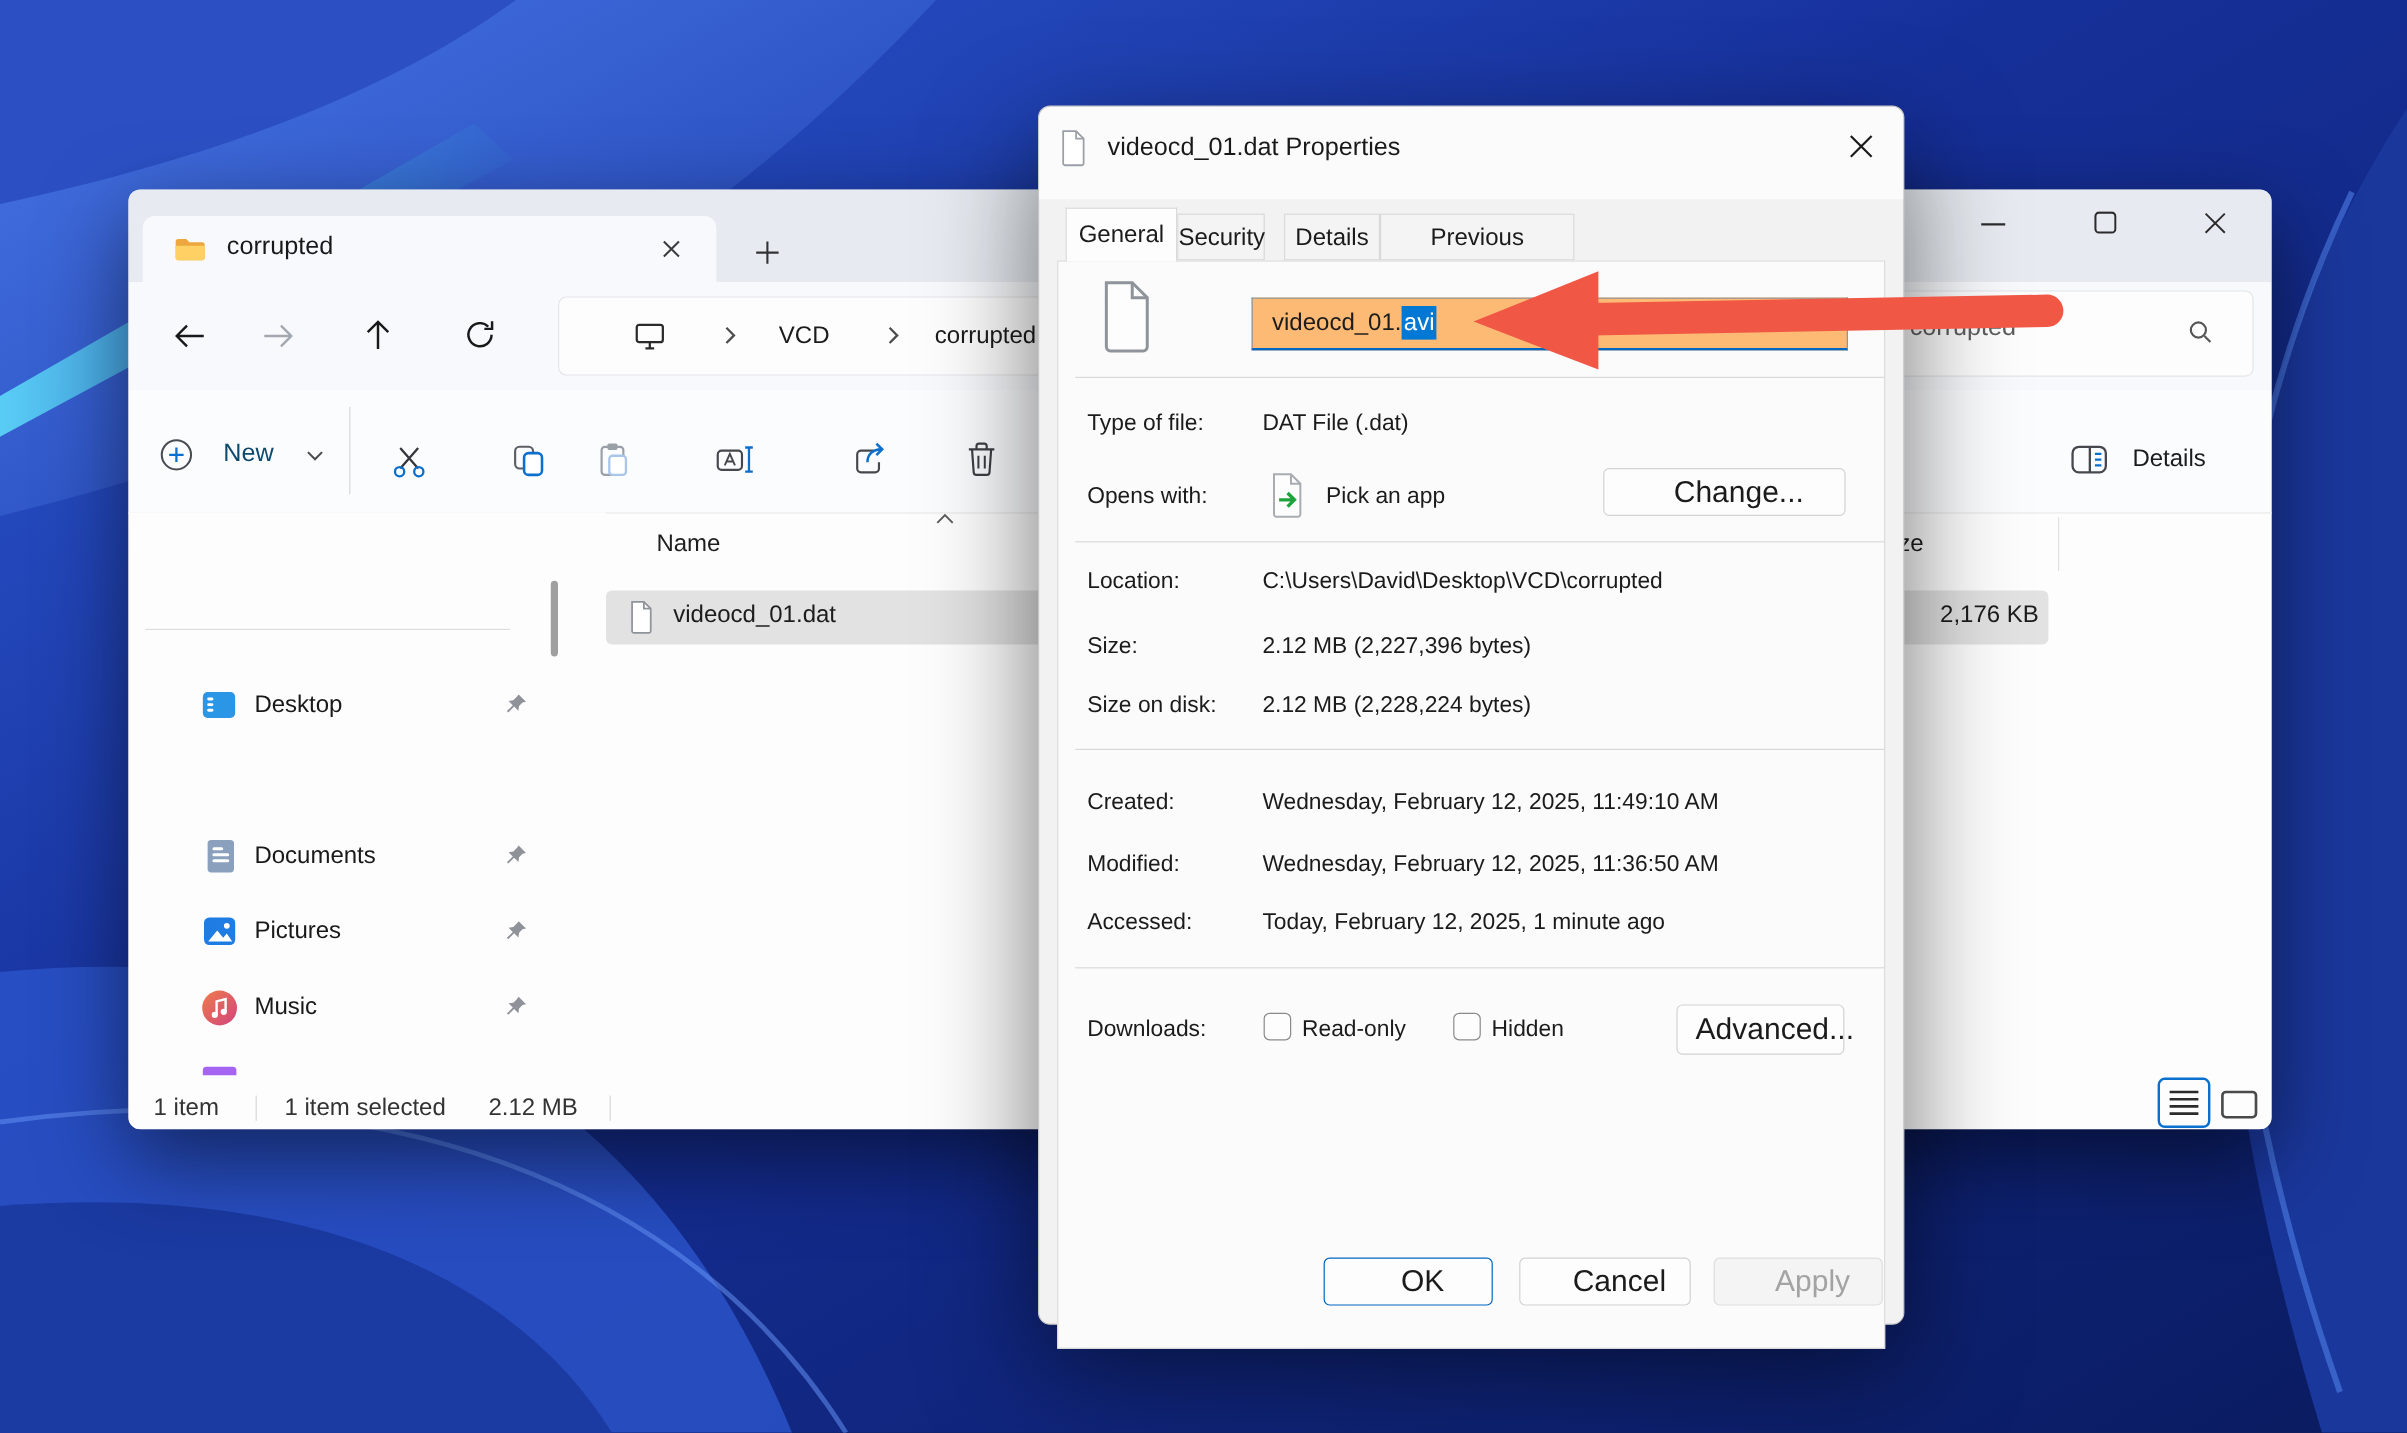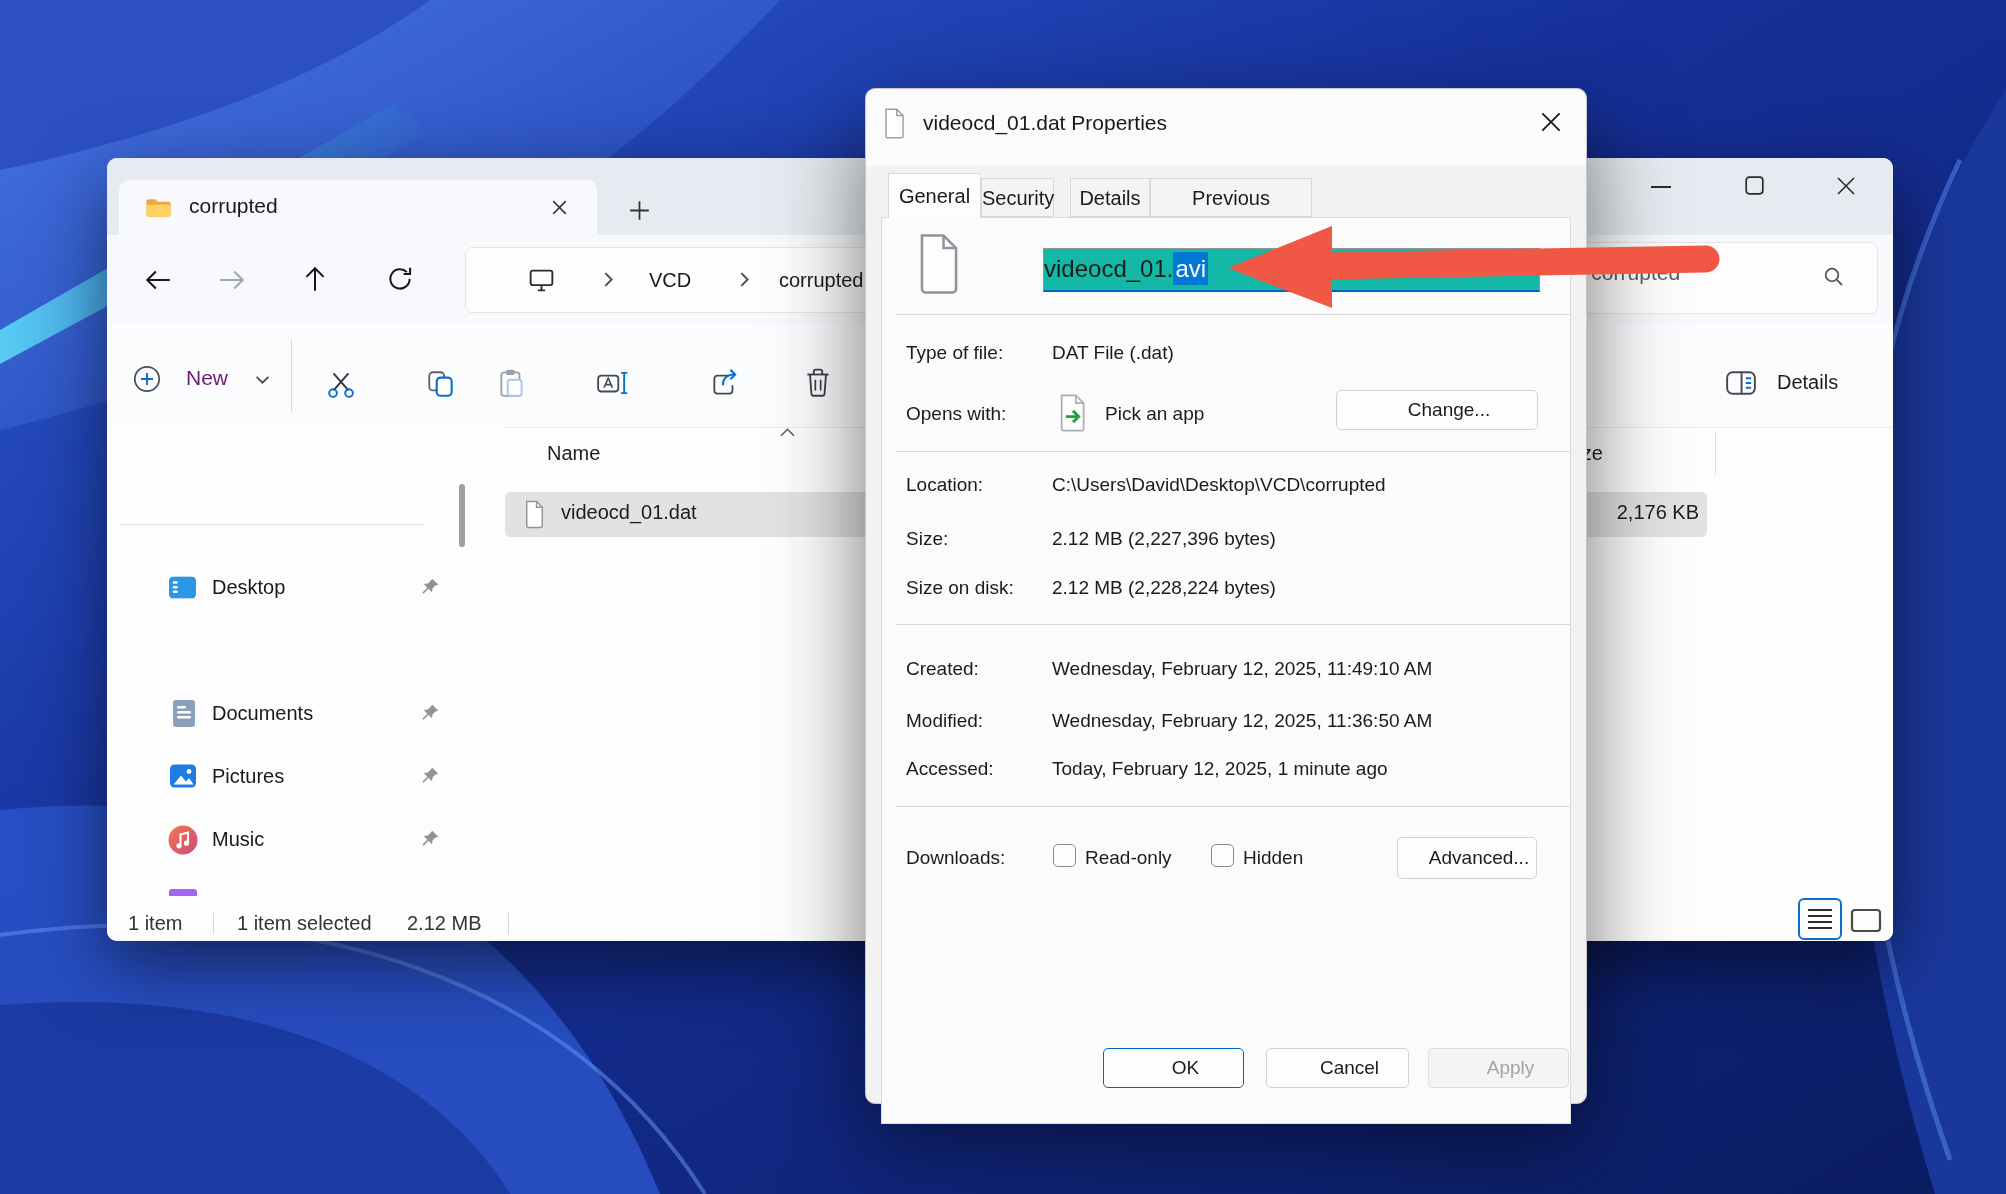--- a/index.html
+++ b/index.html
@@ -23,21 +23,21 @@
   
   #dialog{left:865px;top:88px;width:720px;height:1014px;background:#f2f2f3;border:1px solid #c7c7c7;
     border-radius:10px;box-shadow:0 35px 90px rgba(0,0,0,.55);font-size:19px;}
   #dialog .titlebar{left:0;top:0;width:100%;height:77px;background:#fbfbfc;border-radius:10px 10px 0 0;}
   .dlgtab{position:absolute;box-sizing:border-box;border:1px solid #d9d9d9;background:#f4f4f5;
     text-align:center;font-size:20px;color:#1b1b1b;}
   .page{left:15px;top:128px;width:690px;height:907px;background:#fbfbfc;border:1px solid #dcdcdc;box-sizing:border-box;}
   .sep{position:absolute;left:30px;width:674px;height:1px;background:#d9d9d9;}
   .lbl{position:absolute;left:40px;white-space:nowrap;color:#1b1b1b;}
   .val{position:absolute;left:186px;white-space:nowrap;color:#1b1b1b;}
-  .winbtn{background:#fdfdfd;border:1px solid #d2d2d2;border-radius:5px;font-size:19px;color:#1b1b1b;
+  .winbtn{background:#fdfdfd;border:1px solid #d2d2d2;border-radius:5px;font-size:25px;color:#1b1b1b;
     display:flex;align-items:center;justify-content:center;box-sizing:border-box;padding-left:24px;}
   .chk{position:absolute;width:23px;height:23px;border:1.5px solid #8a8a8a;border-radius:5px;background:#fdfdfd;box-sizing:border-box;}
   .rowsel{background:#e2e2e2;border-radius:5px;}
   .hdr{font-size:20px;color:#1f1f1f;}
 </style>
 </head>
 <body>
 
 <div id="screen">
 
@@ -160,21 +160,21 @@
     </span>
 
     <div class="abs toolbar"></div>
     <div class="abs" style="left:18px;top:196px;width:250px;height:52px">
       <span class="abs" style="left:7px;top:10px">
         <svg width="30" height="30" viewBox="0 0 30 30">
             <circle cx="15" cy="15" r="12.2" fill="none" stroke="#474b52" stroke-width="1.7"></circle>
             <path d="M15 9 v12 M9 15 h12" stroke="#0b6fce" stroke-width="1.9"></path>
           </svg>
       </span>
-      <span class="abs" style="left:61px;top:12px;font-size:21px;color:#701a75">New</span>
+      <span class="abs" style="left:61px;top:12px;font-size:21px;color:#0c4a6e">New</span>
       <span class="abs" style="left:130px;top:21px">
         <svg width="15" height="10" viewBox="0 0 14 9">
             <path d="M1.5 1.5 L7 7 L12.5 1.5" fill="none" stroke="#4a4a4a" stroke-width="1.6"></path>
           </svg>
       </span>
     </div>
     <div class="abs vdiv" style="left:184px;top:181px;height:73px"></div>
     <span class="abs" style="left:218px;top:210px">
       <svg width="32" height="32" viewBox="0 0 30 30">
           <path d="M8 5 L22 21 M22 5 L8 21" stroke="#33363b" stroke-width="1.8"></path>
@@ -367,21 +367,21 @@
 
     <div class="abs page"></div>
 
     <span class="abs" style="left:48px;top:143px">
       <svg width="50" height="64" viewBox="0 0 22 28">
           <path d="M3.5 1.5 h9.5 l5.5 5.5 V25 a1.5 1.5 0 0 1-1.5 1.5 h-12 A1.5 1.5 0 0 1 3.5 25 Z" fill="#fdfdfd" stroke="#8f949a" stroke-width="1.1"></path>
           <path d="M13 1.5 V7 h5.5" fill="none" stroke="#8f949a" stroke-width="1.1"></path>
         </svg>
     </span>
 
-    <div class="abs" style="left:177px;top:159px;width:497px;height:44px;background:#14b8a6;border:1px solid #949494;border-bottom:2.5px solid #0067c0;box-sizing:border-box;font-size:24px;line-height:40px;padding-left:0;white-space:nowrap">
+    <div class="abs" style="left:177px;top:159px;width:497px;height:44px;background:#fdba74;border:1px solid #949494;border-bottom:2.5px solid #0067c0;box-sizing:border-box;font-size:20px;line-height:40px;padding-left:16px;white-space:nowrap">
       <span>videocd_01.</span><span style="background:#0078d4;color:#fff;padding:3px 2px">avi</span>
     </div>
 
     <div class="sep" style="top:225px"></div>
 
     <span class="lbl" style="top:253px">Type of file:</span>
     <span class="val" style="top:253px">DAT File (.dat)</span>
 
     <span class="lbl" style="top:314px">Opens with:</span>
     <span class="abs" style="left:190px;top:304px">

